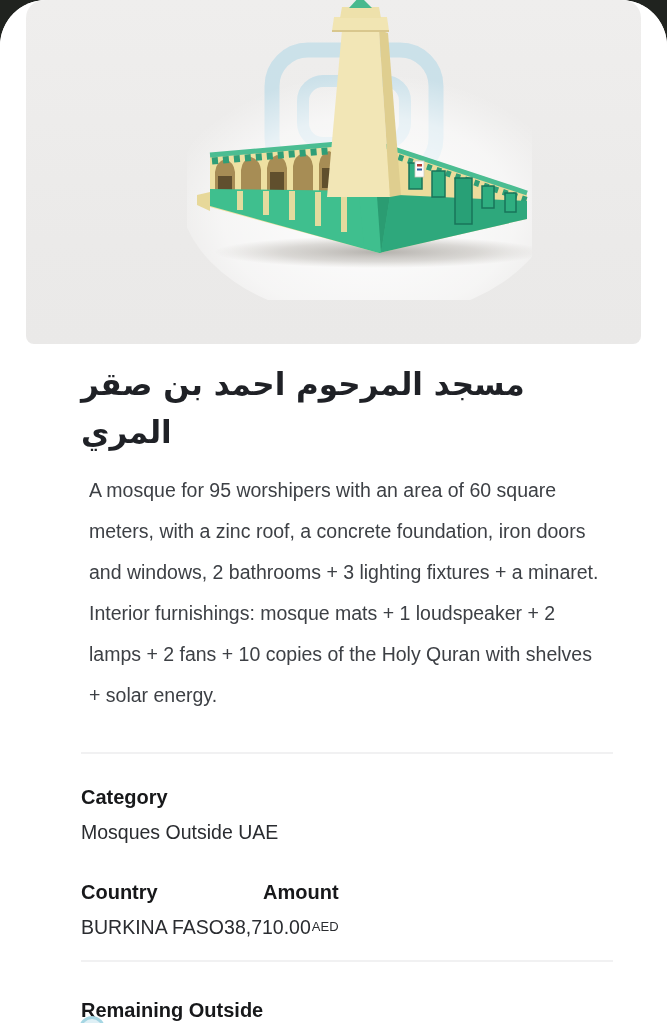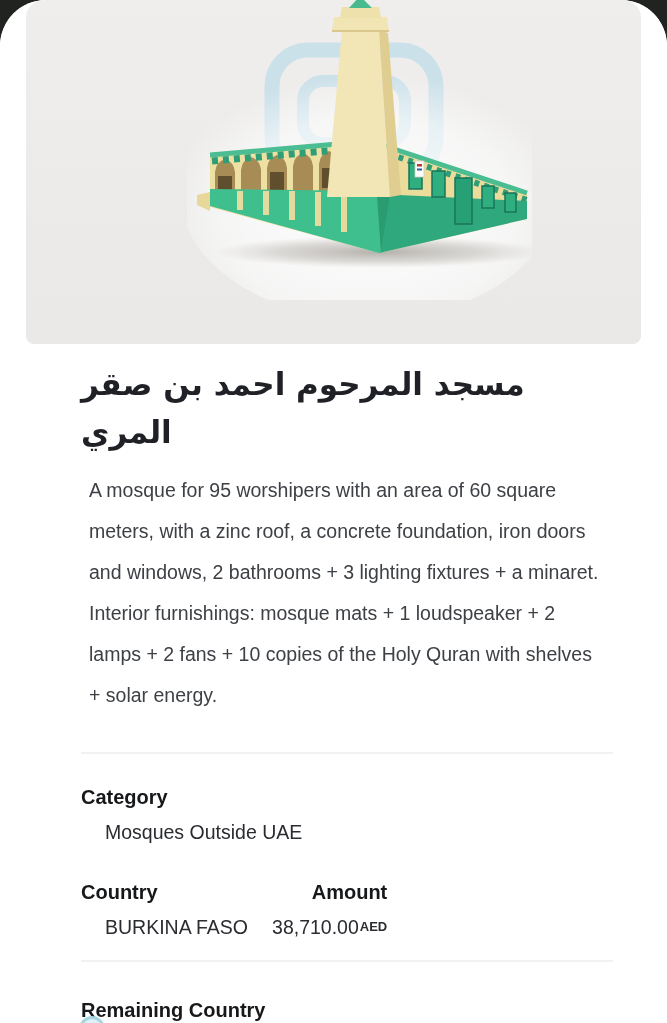--- a/index.html
+++ b/index.html
@@ -32,26 +32,26 @@
     color:#1f2126;
     direction:rtl; text-align:left;
   }
   .desc {
     margin:14px 8px 0;
     font-size:19.5px; line-height:41px;
     color:#3d4045;
   }
   .divider { height:2px; background:#f1f1f2; margin:36px 0 0; }
   .field-label { font-weight:700; font-size:20px; line-height:23px; color:#17181a; }
-  .field-value { margin-top:12px; font-size:19.5px; line-height:23px; color:#2a2c30;margin-left:24px; }
+  .field-value { margin-top:12px; font-size:19.5px; line-height:23px; color:#2a2c30; }
   .section-category { margin-top:32px; }
   .row { display:flex; margin-top:37px; }
   .row .right { text-align:right; }
   .cur {
-    font-size:13px; font-weight:700;
+    font-size:13px; font-weight:400;
     vertical-align:top; position:relative; top:-1px;
     margin-left:1px; color:#2a2c30;
   }
   .cur.sp { margin-left:6px; }
   
   .partial-icon {
     position:absolute; left:79px; top:1016px;
     width:26px; height:26px; box-sizing:border-box;
     border-radius:50%;
     background:#dff0f6;
@@ -168,21 +168,21 @@
       <div class="right">
         <div class="field-label">Amount</div>
         <div class="field-value"><span>38,710.00</span><sup class="cur">AED</sup></div>
       </div>
     </div>
 
     <div class="divider" style="margin-top:21px;"></div>
 
     <div class="row">
       <div>
-        <div class="field-label">Remaining Country</div>
+        <div class="field-label">Remaining Outside</div>
         <div class="field-value"><span>55,710.00</span><sup class="cur">AED</sup></div>
       </div>
     </div>
 
   </div>
 
   <div class="partial-icon"></div>
 
 </div>
 

